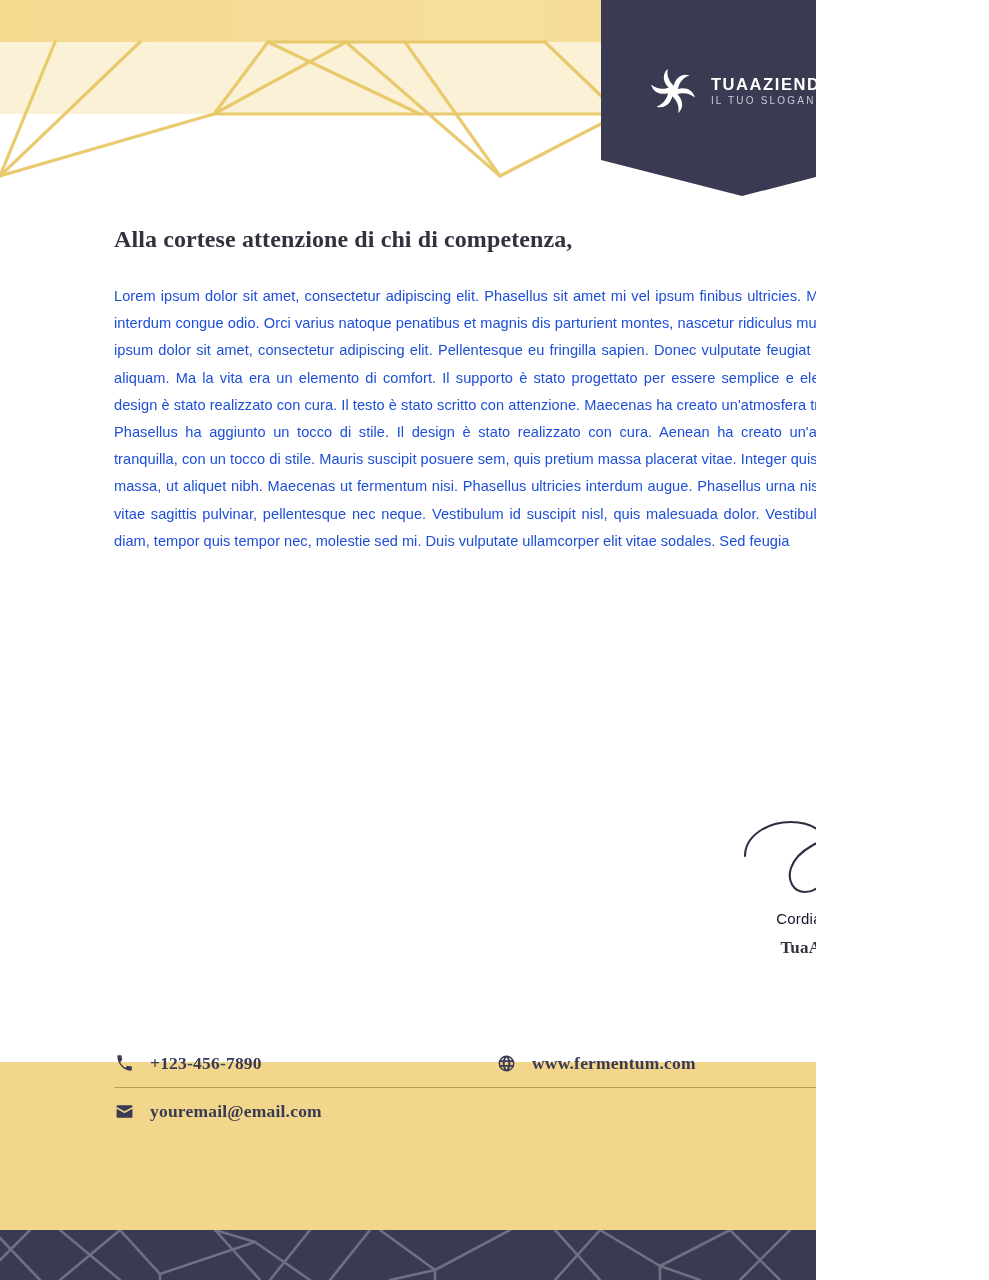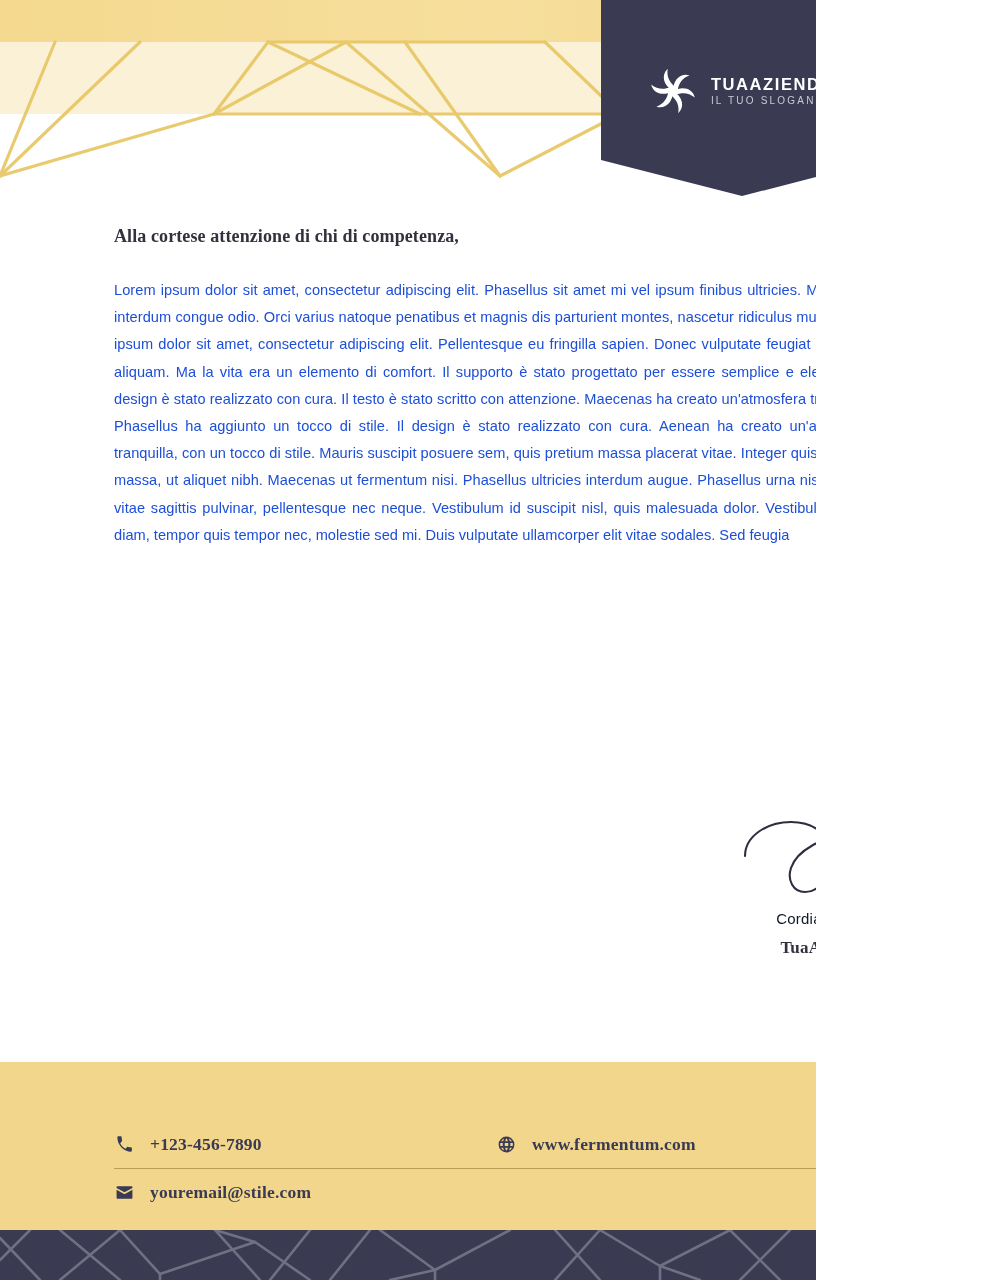--- a/index.html
+++ b/index.html
@@ -73,21 +73,21 @@
 
   
   .letter-body {
     position: absolute;
     left: 114px;
     top: 226px;
     width: 760px;
   }
   .salutation {
     font-family: "Liberation Serif", serif;
-    font-size: 18px;
+    font-size: 24px;
     font-weight: bold;
     color: #32323f;
     margin: 0 0 30px 0;
     letter-spacing: 0.1px;
   }
   .letter-paragraph {
     margin: 0;
     font-size: 14.6px;
     line-height: 27.2px;
     color: #1d4ed8;
@@ -125,21 +125,21 @@
     position: absolute;
     left: 0;
     top: 1062px;
     width: 989px;
     height: 168px;
     background: #f2d68b;
   }
   .contact-grid {
     position: absolute;
     left: 114px;
-    top: 1121px;
+    top: 1040px;
     width: 762px;
   }
   .contact-row {
     display: flex;
     height: 47px;
     align-items: center;
   }
   .contact-row.top { border-bottom: 1px solid #b99e58; }
   .contact-cell {
     display: flex;
@@ -286,21 +286,21 @@
       </div>
     </div>
     <div class="contact-row">
       <div class="contact-cell left">
         <span class="contact-icon">
           <svg viewBox="0 0 24 24" width="19" height="19" fill="#3a3a53">
             <path d="M2 6.2V5c0-.6.4-1 1-1h18c.6 0 1 .4 1 1v1.2l-10 5.6-10-5.6z"></path>
             <path d="M2 8.5v10.4c0 .6.4 1 1 1h18c.6 0 1-.4 1-1V8.5l-9.5 5.3c-.3.2-.7.2-1 0L2 8.5z"></path>
           </svg>
         </span>
-        <span class="contact-text">youremail@stile.com</span>
+        <span class="contact-text">youremail@email.com</span>
       </div>
     </div>
   </div>
 
   <div class="footer-dark">
     <svg class="footer-pattern-svg" viewBox="0 0 989 50" preserveAspectRatio="none">
       <g stroke="#7a7a8c" stroke-width="2.6" fill="none" stroke-linecap="round" opacity="0.85">
         <path d="M60,0 L120,50"></path>
         <path d="M120,0 L60,50"></path>
         <path d="M120,0 L160,44"></path>

